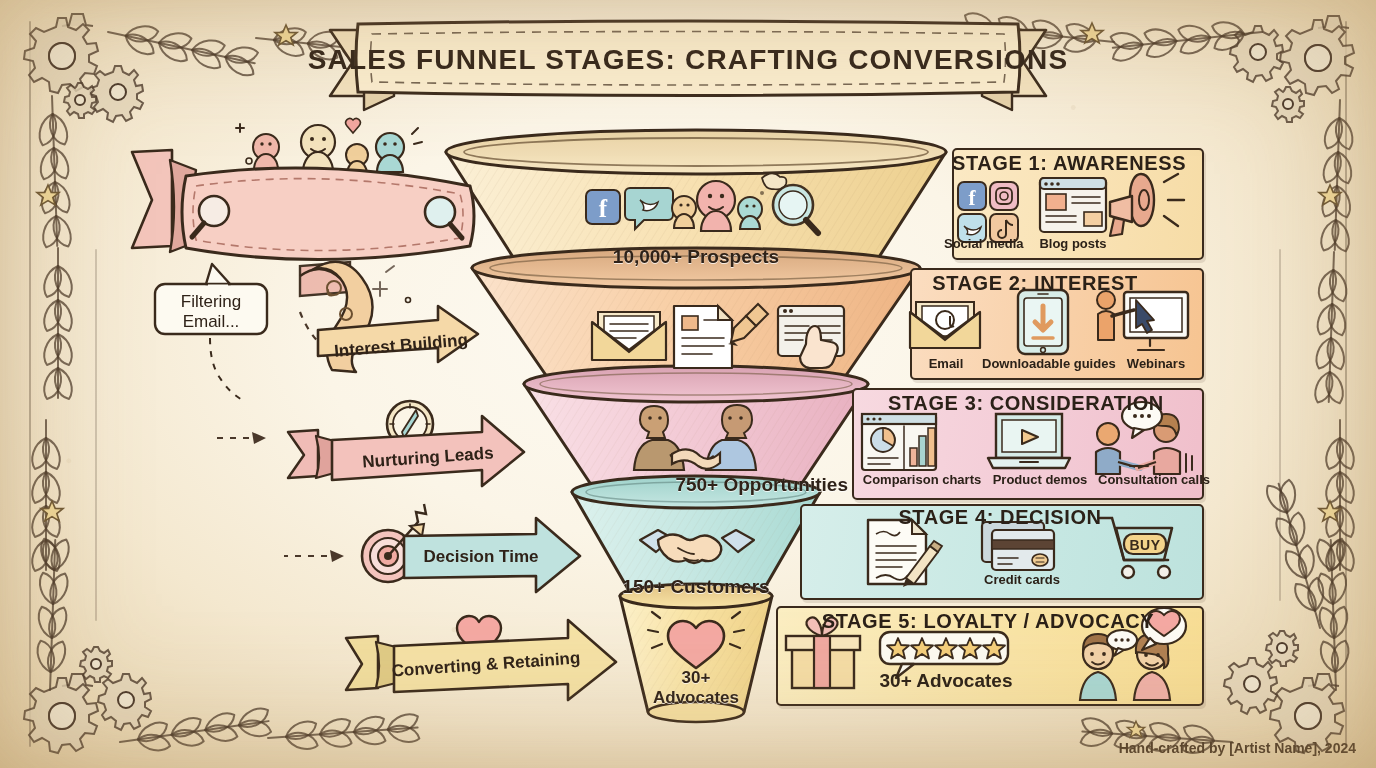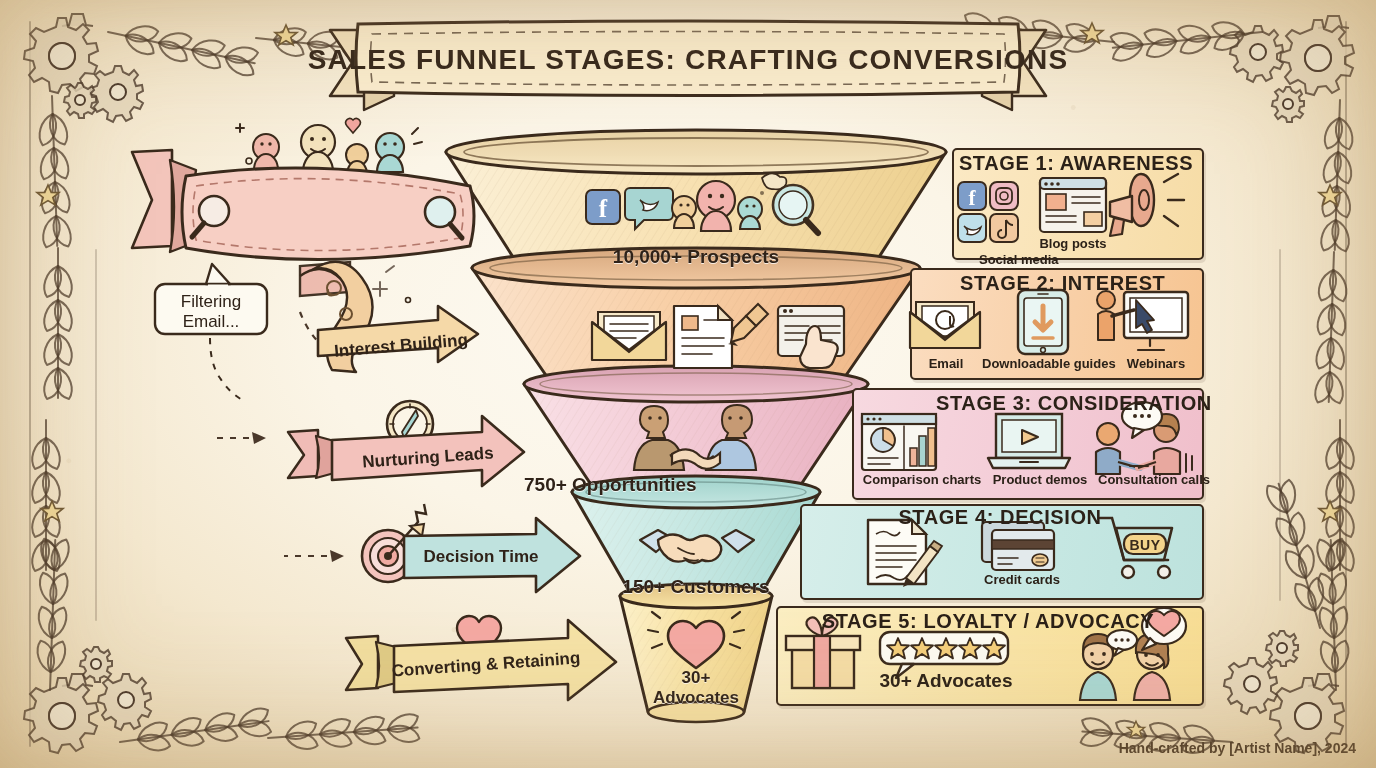--- a/index.html
+++ b/index.html
@@ -415,21 +415,21 @@
       <path d="M678,548 q10,6 16,6 M684,558 q8,4 14,2" class="ink" stroke-width="1.8"></path>
     </g>
 
     <g>
       <path d="M696,668 c-16,-12 -28,-20 -28,-32 c0,-9 7,-15 15,-15 c6,0 10,3 13,7 c3,-4 7,-7 13,-7 c8,0 15,6 15,15 c0,12 -12,20 -28,32z" fill="#f4a9a3" stroke="#3a2a1c" stroke-width="2.6" stroke-linejoin="round"></path>
       <path d="M660,618 l-8,-6 M658,632 l-10,-2 M662,644 l-10,4 M732,618 l8,-6 M734,632 l10,-2 M730,644 l10,4" class="ink" stroke-width="2.2"></path>
     </g>
   </svg>
 
   <div class="txt funnel-count" style="left:446px;top:246px;width:500px;text-align:center;">10,000+ Prospects</div>
-  <div class="txt funnel-count" style="left:524px;top:474px;width:344px;text-align:left;">750+ Opportunities</div>
+  <div class="txt funnel-count" style="left:504px;top:474px;width:344px;text-align:right;">750+ Opportunities</div>
   <div class="txt funnel-count" style="left:572px;top:576px;width:248px;text-align:center;">150+ Customers</div>
   <div class="txt funnel-count small" style="left:616px;top:668px;width:160px;">30+</div>
   <div class="txt funnel-count small" style="left:616px;top:688px;width:160px;">Advocates</div>
 
   <svg class="layer" viewBox="0 0 1376 768">
 
     <g>
       <circle cx="266" cy="147" r="13" fill="#f0b8ab" stroke="#3a2a1c" stroke-width="2"></circle>
       <path d="M254,170 a12,16 0 0 1 24,0 z" fill="#f0b8ab" stroke="#3a2a1c" stroke-width="2"></path>
       <circle cx="262" cy="144" r="1.7" fill="#3a2a1c"></circle>
@@ -690,27 +690,27 @@
       <path d="M1118,648 l-4,8 l10,-6z" fill="#fdfbf5" stroke="#3a2a1c" stroke-width="2" stroke-linejoin="round"></path>
       <circle cx="1116" cy="640" r="1.7" fill="#3a2a1c"></circle>
         <circle cx="1122" cy="640" r="1.7" fill="#3a2a1c"></circle>
         <circle cx="1128" cy="640" r="1.7" fill="#3a2a1c"></circle>
       <ellipse cx="1164" cy="626" rx="22" ry="18" fill="#fdfbf5" stroke="#3a2a1c" stroke-width="2.2"></ellipse>
       <path d="M1150,638 l-8,12 l14,-6z" fill="#fdfbf5" stroke="#3a2a1c" stroke-width="2.2" stroke-linejoin="round"></path>
       <path d="M1164,636 c-10,-7 -16,-11 -16,-17 c0,-5 4,-8 8,-8 c3,0 6,2 8,4 c2,-2 5,-4 8,-4 c4,0 8,3 8,8 c0,6 -6,10 -16,17z" fill="#f4a9a3" stroke="#3a2a1c" stroke-width="2"></path>
     </g>
   </svg>
 
-  <div class="txt stage-title" style="left:952px;top:152px;width:248px;text-align:center;">STAGE 1: AWARENESS</div>
-  <div class="txt stage-title" style="left:960px;top:272px;width:290px;text-align:left;">STAGE 2: INTEREST</div>
-  <div class="txt stage-title" style="left:852px;top:392px;width:348px;text-align:center;margin-left:48px;">STAGE 3: CONSIDERATION</div>
+  <div class="txt stage-title" style="left:952px;top:152px;width:248px;">STAGE 1: AWARENESS</div>
+  <div class="txt stage-title" style="left:890px;top:272px;width:290px;text-align:center;">STAGE 2: INTEREST</div>
+  <div class="txt stage-title" style="left:852px;top:392px;width:348px;text-align:center;">STAGE 3: CONSIDERATION</div>
   <div class="txt stage-title" style="left:800px;top:506px;width:400px;text-align:center;">STAGE 4: DECISION</div>
   <div class="txt stage-title" style="left:776px;top:610px;width:424px;text-align:center;">STAGE 5: LOYALTY / ADVOCACY</div>
 
-  <div class="txt stage-cap" style="left:944px;top:252px;width:76px;text-align:center;margin-left:35px;">Social media</div>
+  <div class="txt stage-cap" style="left:944px;top:236px;width:76px;text-align:center;">Social media</div>
   <div class="txt stage-cap" style="left:1036px;top:236px;width:74px;text-align:center;">Blog posts</div>
 
   <div class="txt stage-cap" style="left:918px;top:356px;width:56px;text-align:center;">Email</div>
   <div class="txt stage-cap" style="left:982px;top:356px;width:130px;text-align:center;">Downloadable guides</div>
   <div class="txt stage-cap" style="left:1118px;top:356px;width:76px;text-align:center;">Webinars</div>
 
   <div class="txt stage-cap" style="left:858px;top:472px;width:128px;text-align:center;">Comparison charts</div>
   <div class="txt stage-cap" style="left:986px;top:472px;width:108px;text-align:center;">Product demos</div>
   <div class="txt stage-cap" style="left:1094px;top:472px;width:120px;text-align:center;">Consultation calls</div>
 

